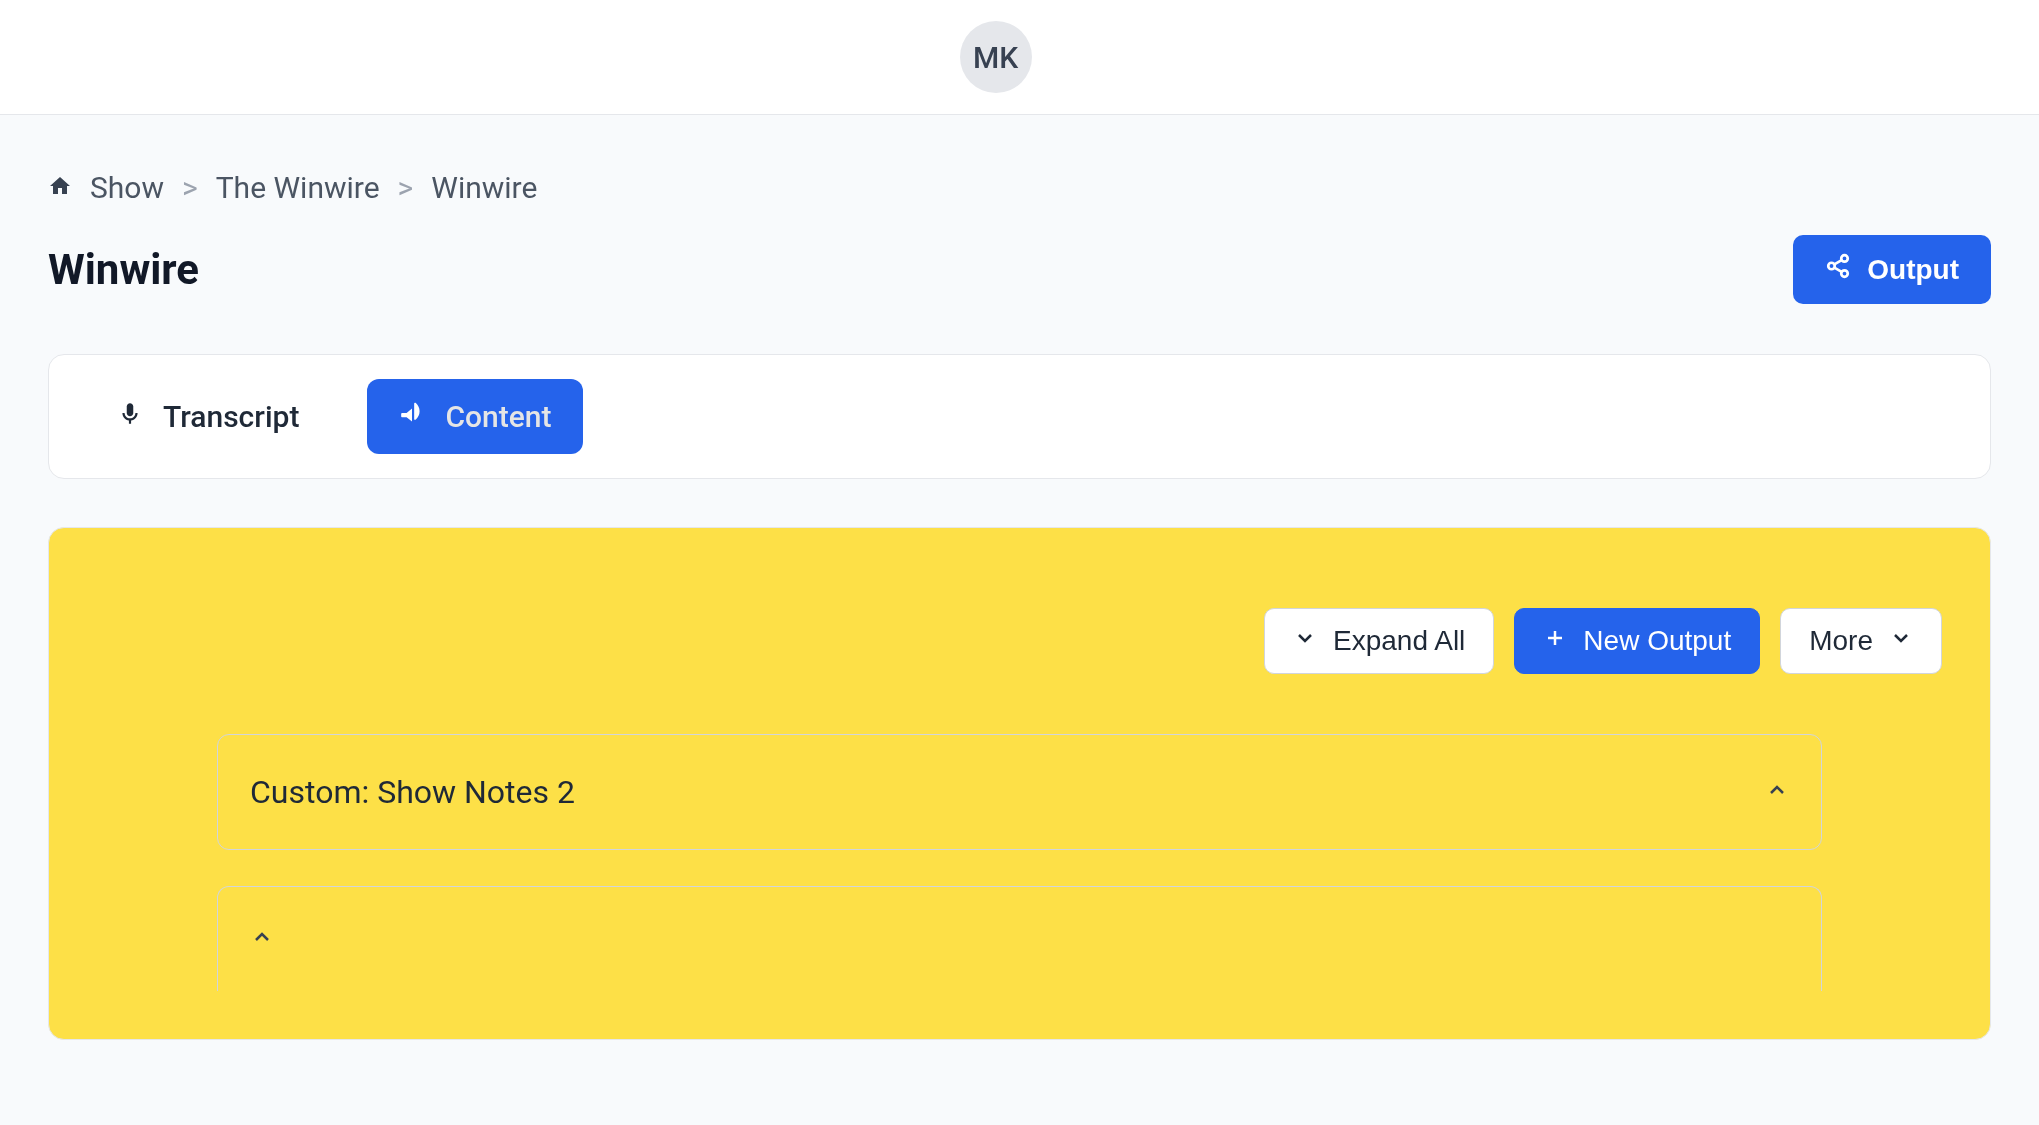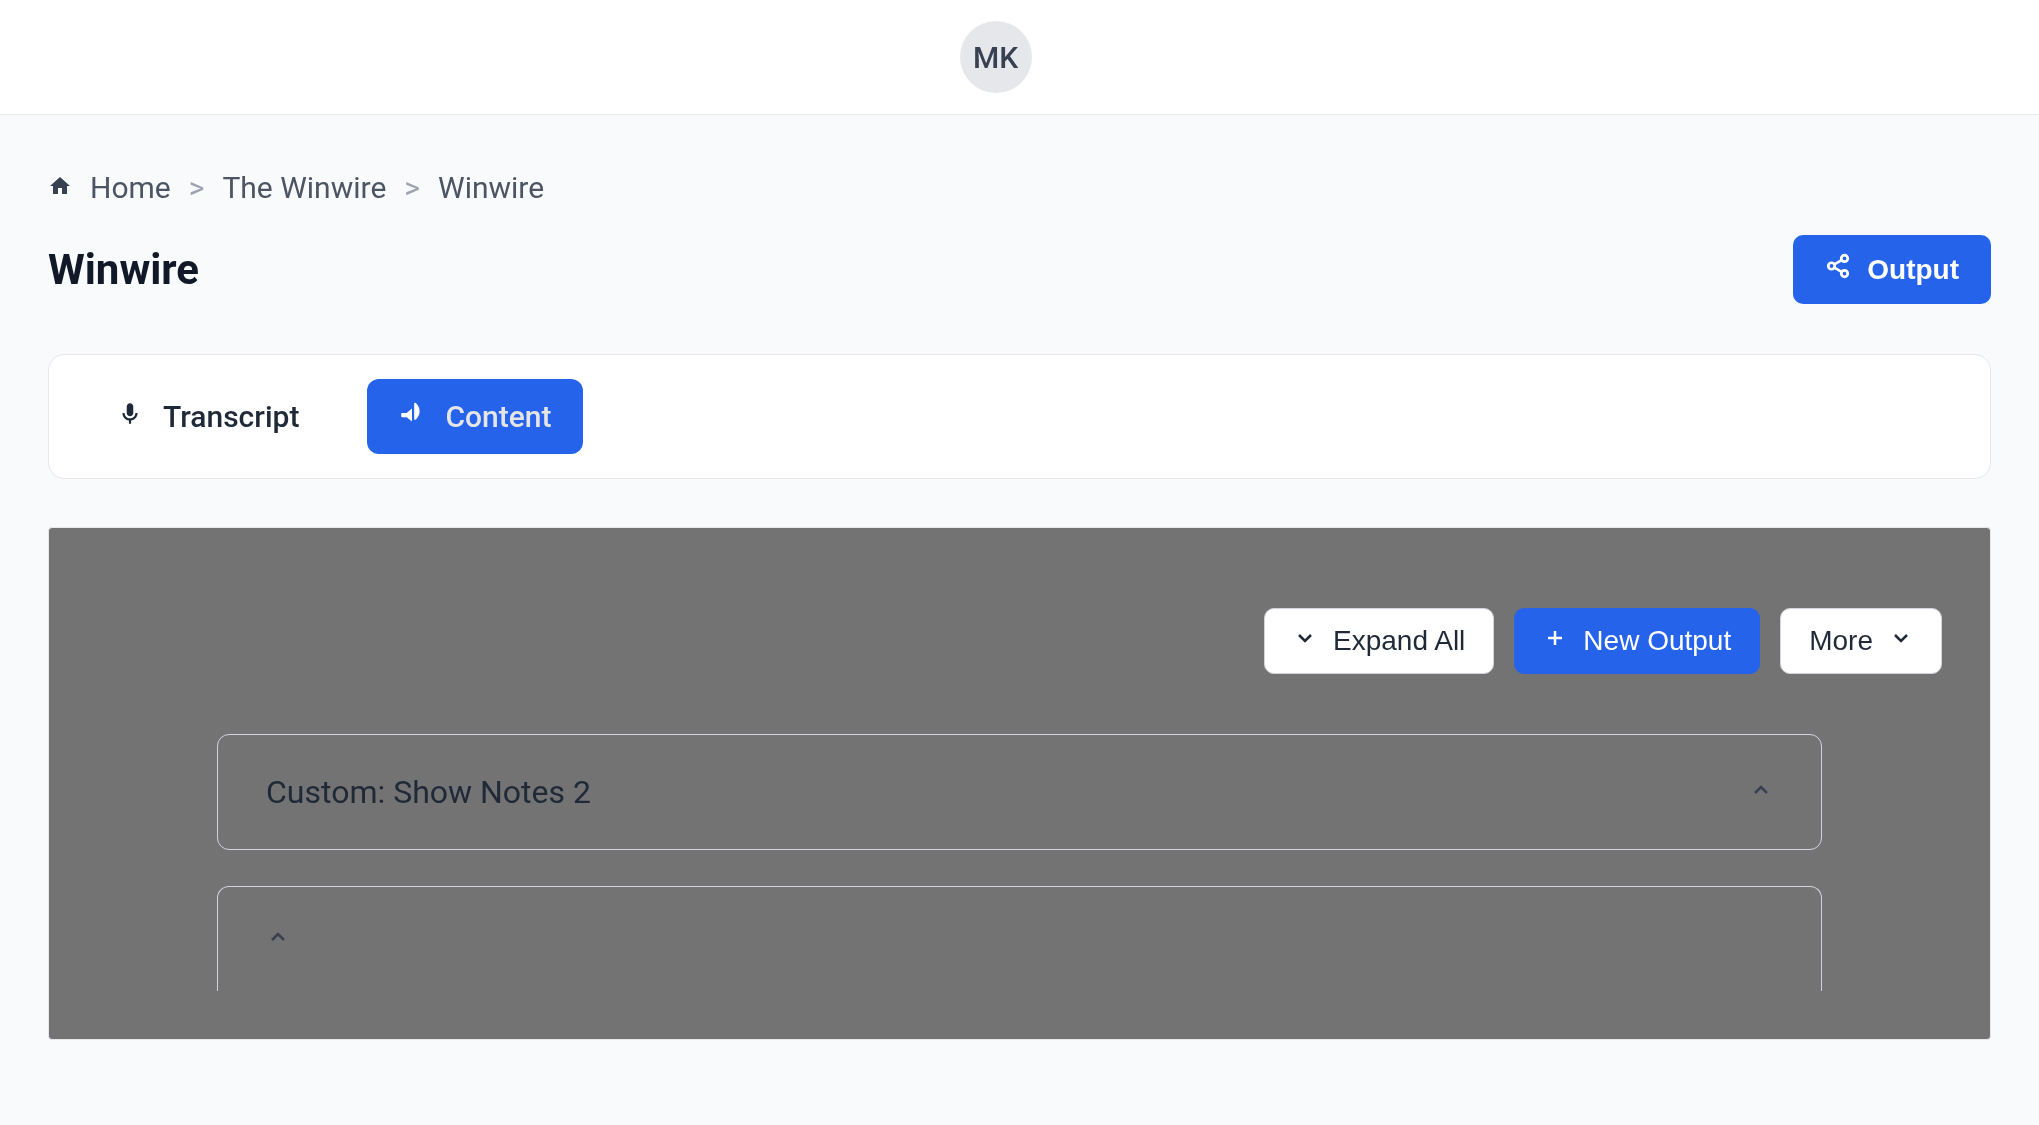--- a/index.html
+++ b/index.html
@@ -140,23 +140,23 @@
     
     .tab.transcript svg {
       fill: #1f2937;
     }
     
     .tab.active svg {
       fill: #ffffff;
     }
     
     .content-card {
-      background: #737373;
+      background: #fde047;
       border: 1px solid #e5e7eb;
-      border-radius: 4px;
+      border-radius: 16px;
       padding: 80px 48px 48px 48px;
     }
     
     .toolbar-row {
       display: flex;
       justify-content: flex-end;
       gap: 20px;
       margin-bottom: 60px;
     }
     
@@ -192,21 +192,21 @@
       stroke: #ffffff;
     }
     
     .accordion-list {
       padding: 0 120px;
     }
     
     .accordion-item {
       border: 1px solid #d1d5db;
       border-radius: 12px;
-      padding: 38px 48px;
+      padding: 38px 32px;
       display: flex;
       justify-content: space-between;
       align-items: center;
       margin-bottom: 36px;
     }
     
     .accordion-title {
       font-size: 32px;
       font-weight: 400;
       color: #1f2937;
@@ -237,21 +237,21 @@
 </div>
 
 <div class="main-content">
 
   <nav class="breadcrumb">
     <span class="breadcrumb-home-icon">
       <svg viewBox="0 0 24 24">
           <path d="M10 20v-6h4v6h5v-8h3L12 3 2 12h3v8z"></path>
         </svg>
     </span>
-    <a class="breadcrumb-item">Home</a>
+    <a class="breadcrumb-item">Show</a>
     <span class="breadcrumb-separator">&gt;</span>
     <a class="breadcrumb-item">The Winwire</a>
     <span class="breadcrumb-separator">&gt;</span>
     <a class="breadcrumb-item">Winwire</a>
   </nav>
 
   <div class="title-row">
     <h1 class="page-title">Winwire</h1>
     <button class="share-button">
       <span>

